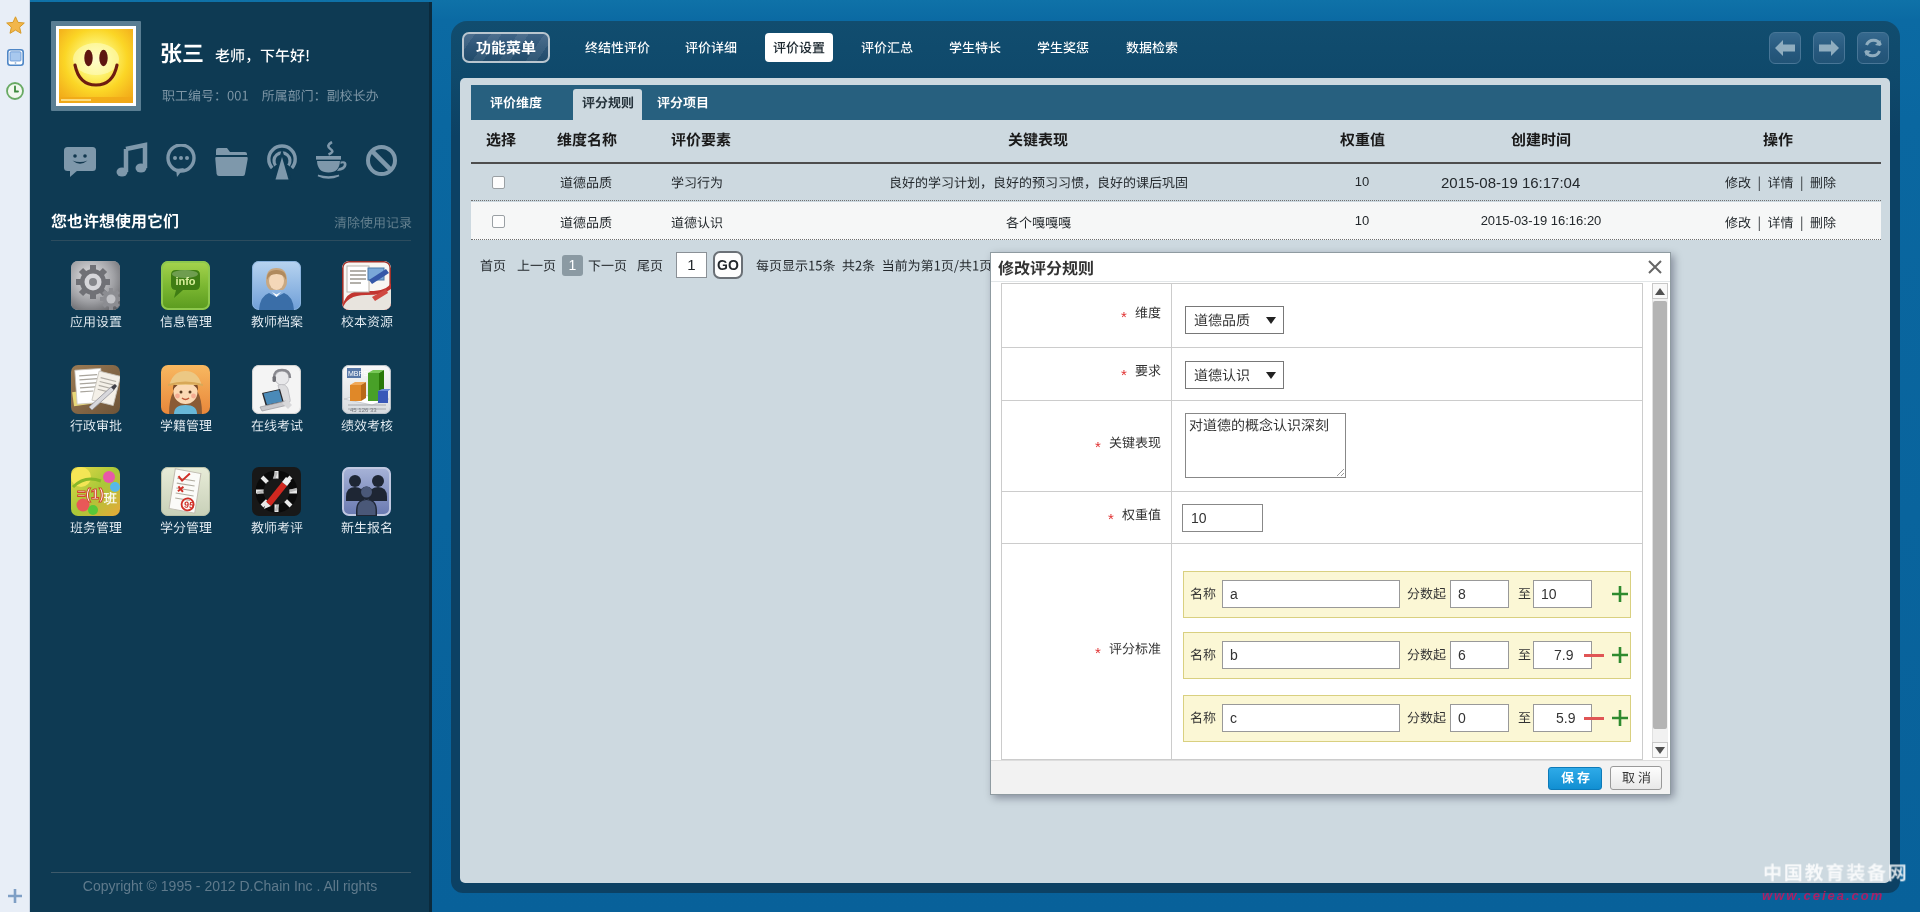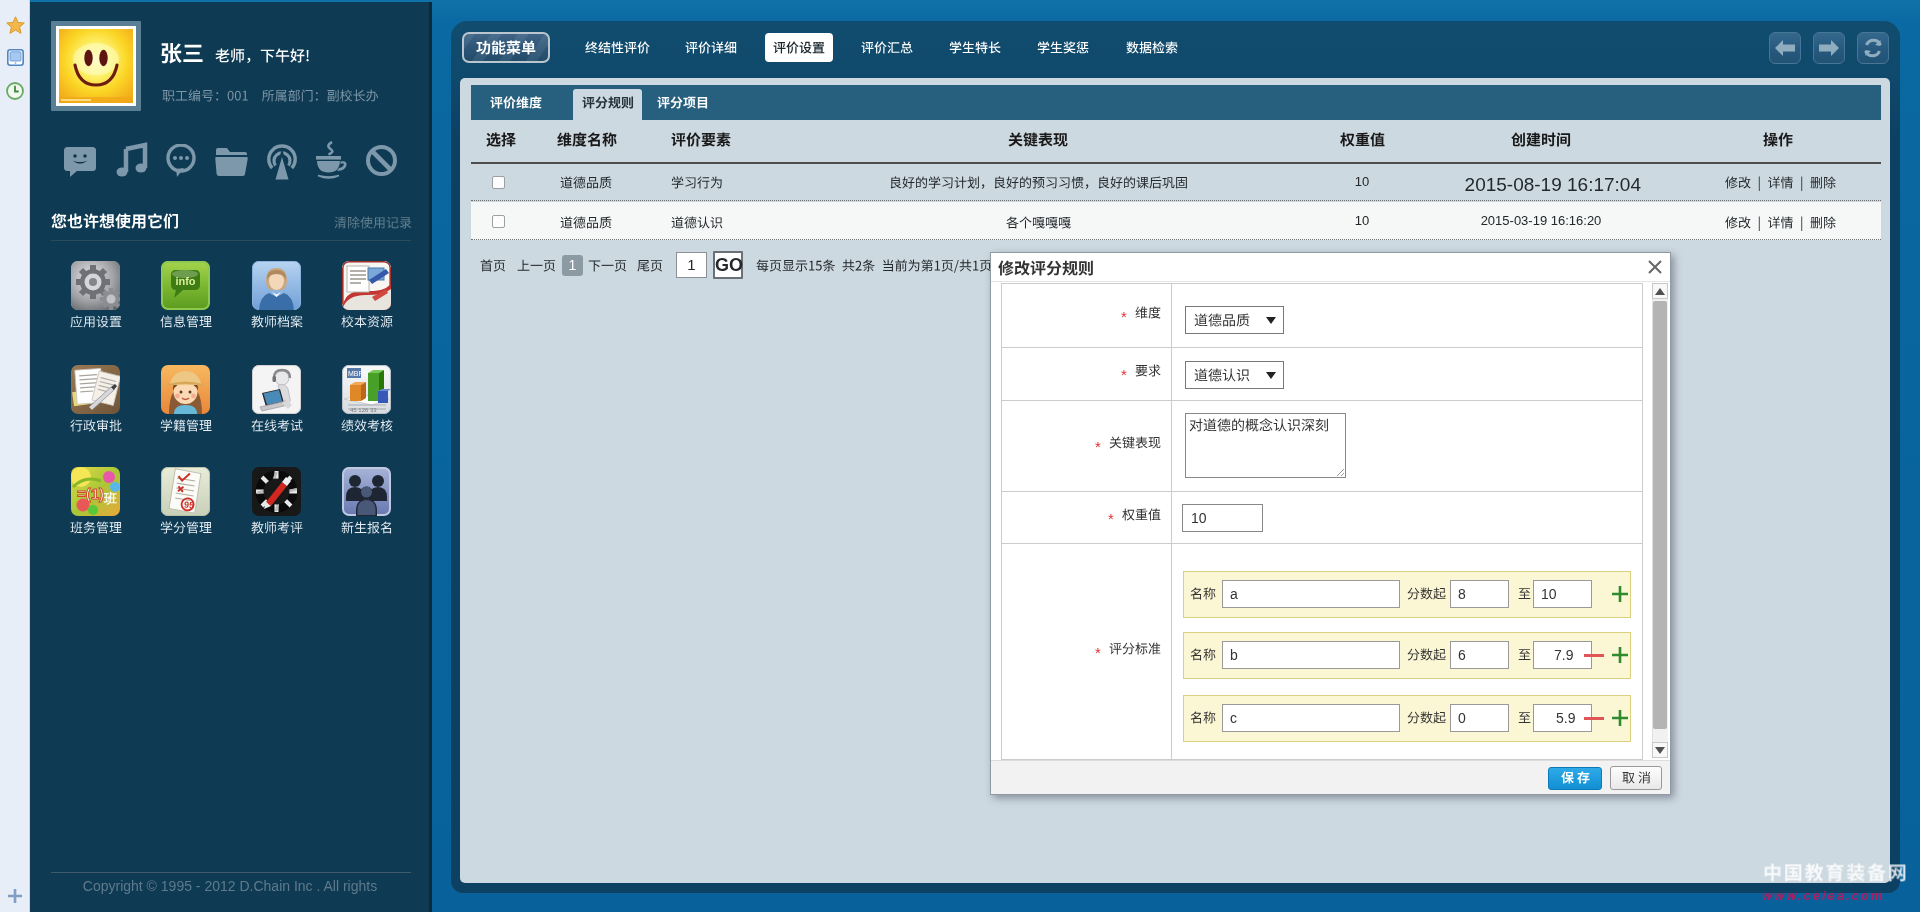--- a/index.html
+++ b/index.html
@@ -944,21 +944,21 @@
       <use href="#g132" x="16000"></use>
       <use href="#g133" x="17000"></use>
       <use href="#g134" x="18000"></use>
       <use href="#g140" x="19000"></use>
       <use href="#g141" x="20000"></use>
       <use href="#g142" x="21000"></use>
       <use href="#g143" x="22000"></use>
     </g>
   </svg>
 <div class="abs" style="left:1347px;top:174px;width:30px;text-align:center;font-size:13px;color:#23282c">10</div>
-<div class="abs" style="left:1441px;top:174px;width:200px;text-align:right;font-size:19px;color:#23282c">2015-08-19 16:17:04</div>
+<div class="abs" style="left:1441px;top:174px;width:200px;text-align:left;font-size:15px;color:#23282c">2015-08-19 16:17:04</div>
 <svg style="position:absolute;left:1724.5px;top:176.0px;overflow:visible" width="114" height="17">
     <g fill="#23282c" transform="translate(0,11.4) scale(0.01300,-0.01300)">
       <use href="#g144" x="0"></use>
       <use href="#g145" x="1000"></use>
       <use href="#g146" x="2500"></use>
       <use href="#g147" x="3270"></use>
       <use href="#g148" x="4270"></use>
       <use href="#g146" x="5770"></use>
       <use href="#g149" x="6540"></use>
       <use href="#g33" x="7540"></use>
@@ -1026,21 +1026,21 @@
       <use href="#g156" x="2000"></use>
     </g>
   </svg>
 <svg style="position:absolute;left:637.0px;top:259.0px;overflow:visible" width="28" height="17">
     <g fill="#23282c" transform="translate(0,11.4) scale(0.01300,-0.01300)">
       <use href="#g160" x="0"></use>
       <use href="#g156" x="1000"></use>
     </g>
   </svg>
 <div class="abs" style="left:676px;top:252px;width:31px;height:26px;background:#fff;border:1px solid #8a9096;text-align:center;line-height:24px;font-size:15px;color:#23282c;font-family:'Liberation Sans',sans-serif">1</div>
-<div class="abs" style="left:713px;top:251px;width:30px;height:28px;background:#fdfdfd;border:2px solid #6a7076;border-radius:1px;text-align:center;line-height:24px;font-size:18px;font-weight:bold;color:#23282c;font-family:'Liberation Sans',sans-serif">GO</div>
+<div class="abs" style="left:713px;top:251px;width:30px;height:28px;background:#fdfdfd;border:2px solid #6a7076;border-radius:7px;text-align:center;line-height:24px;font-size:14px;font-weight:bold;color:#23282c;font-family:'Liberation Sans',sans-serif">GO</div>
 <svg style="position:absolute;left:756.0px;top:259.0px;overflow:visible" width="239" height="17">
     <g fill="#23282c" transform="translate(0,11.4) scale(0.01300,-0.01300)">
       <use href="#g161" x="0"></use>
       <use href="#g156" x="1000"></use>
       <use href="#g162" x="2000"></use>
       <use href="#g163" x="3000"></use>
       <use href="#g15" x="4000"></use>
       <use href="#g164" x="4555"></use>
       <use href="#g165" x="5110"></use>
       <use href="#g166" x="6610"></use>

